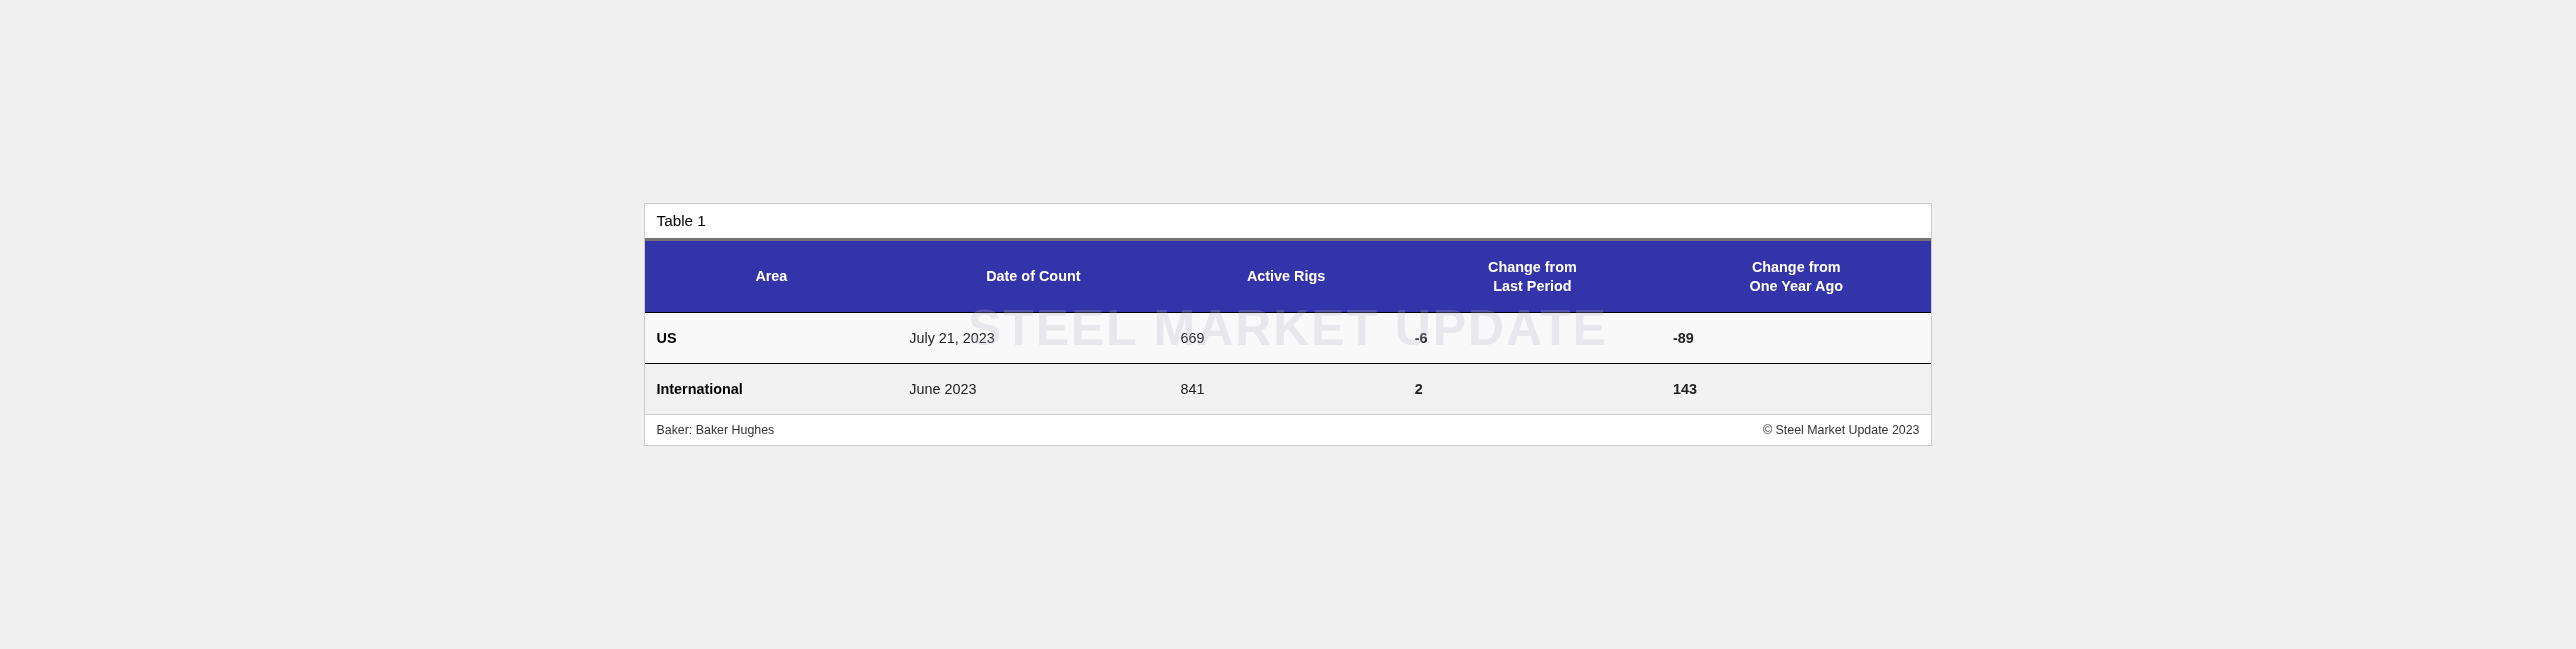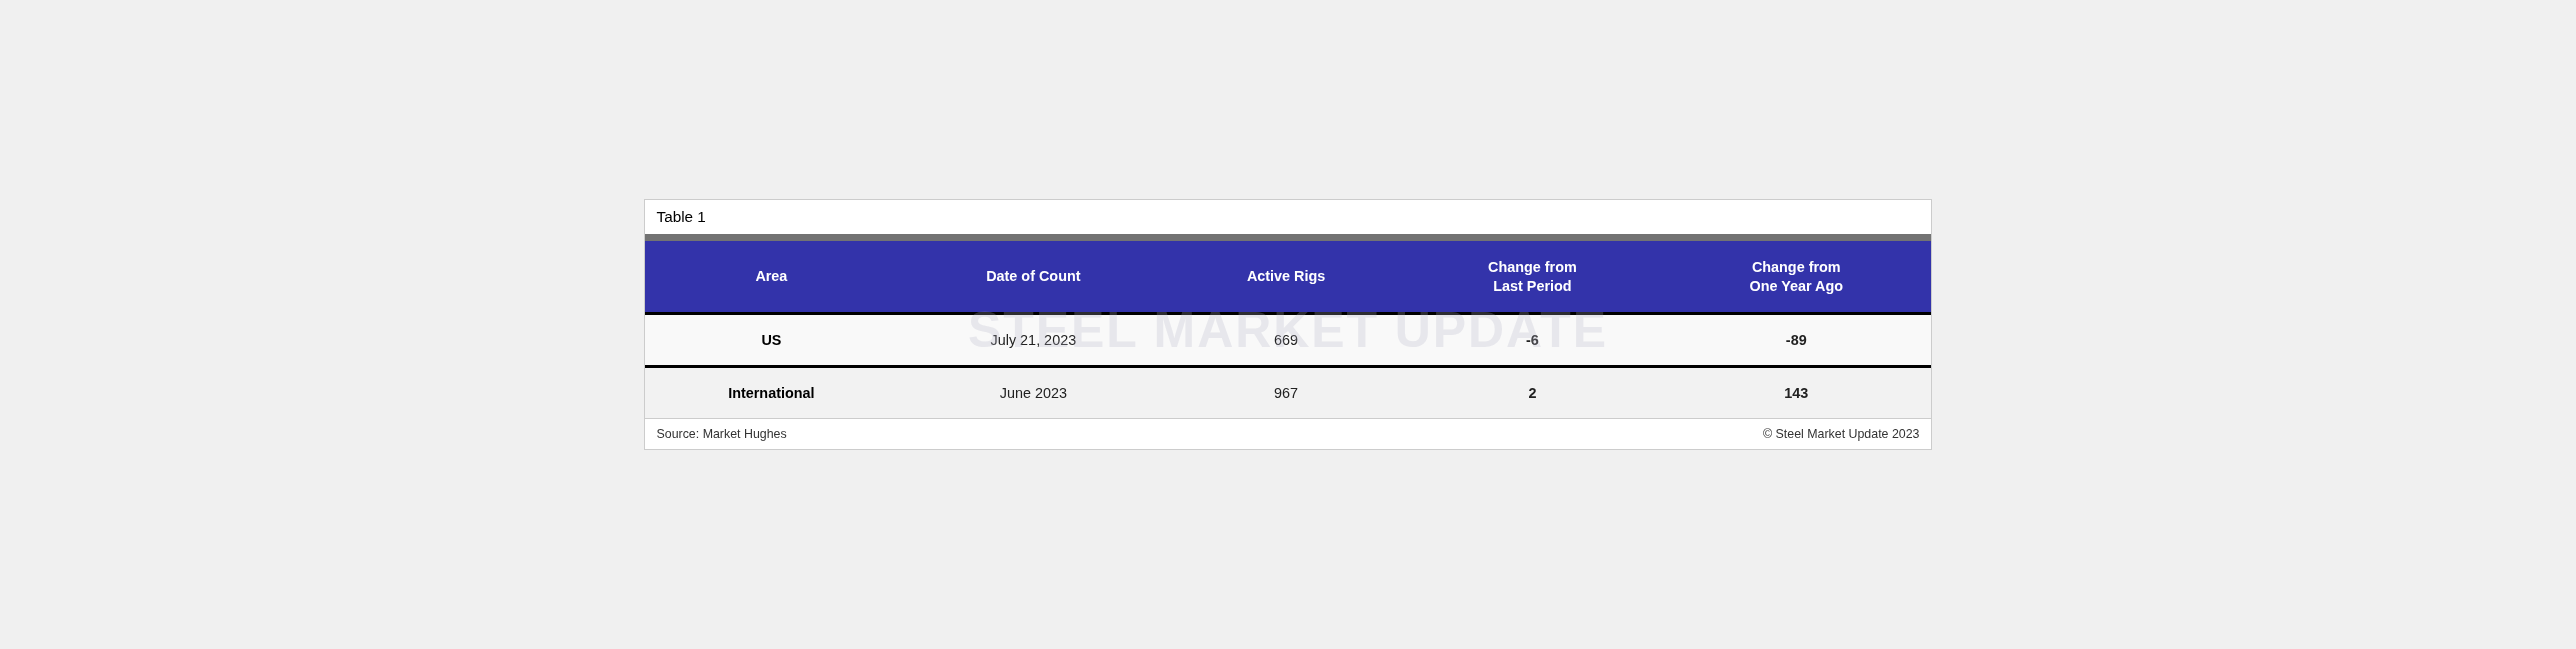--- a/index.html
+++ b/index.html
@@ -23,21 +23,21 @@
       border: 1px solid #cccccc;
       width: 100%;
       max-width: 1288px;
     }
 
     .table-title {
       padding: 7.7px 11.5px;
       font-size: 15.3px;
       font-weight: normal;
       color: #000000;
-      border-bottom: 7px solid #737373;
+      border-bottom: 3px solid #737373;
       background: #ffffff;
     }
 
     .data-table {
       width: 100%;
       border-collapse: collapse;
     }
 
     .data-table thead tr {
       background: #3333aa;
@@ -57,25 +57,24 @@
     .data-table tbody tr {
       background: #f2f2f2;
     }
 
     .data-table tbody tr:nth-child(odd) {
       background: #f9f9f9;
     }
 
     .data-table tbody td {
       padding: 17px 11.5px;
-      text-align: center;
       font-size: 14.4px;
       color: #222222;
       vertical-align: middle;
-      border-top: 3px solid #000000;
+      border-top: 1px solid #000000;
     }
 
     .data-table tbody td.area-cell {
       font-weight: bold;
       color: #000000;
     }
 
     .negative-red {
       color: #cc0000;
       font-weight: bold;
@@ -142,27 +141,27 @@
       <tr>
             <td class="area-cell">US</td>
             <td>July 21, 2023</td>
             <td>669</td>
             <td class="negative-red">-6</td>
             <td class="negative-red">-89</td>
           </tr>
           <tr>
             <td class="area-cell">International</td>
             <td>June 2023</td>
-            <td>967</td>
+            <td>841</td>
             <td class="positive-green">2</td>
             <td class="positive-green">143</td>
           </tr>
         </tbody>
     </table>
     <div class="watermark-text">STEEL MARKET UPDATE</div>
   </div>
 
   <div class="table-footer">
-    <span>Source: Market Hughes</span>
+    <span>Baker: Baker Hughes</span>
     <span>© Steel Market Update 2023</span>
   </div>
 </div>
 
 
 </body></html>

